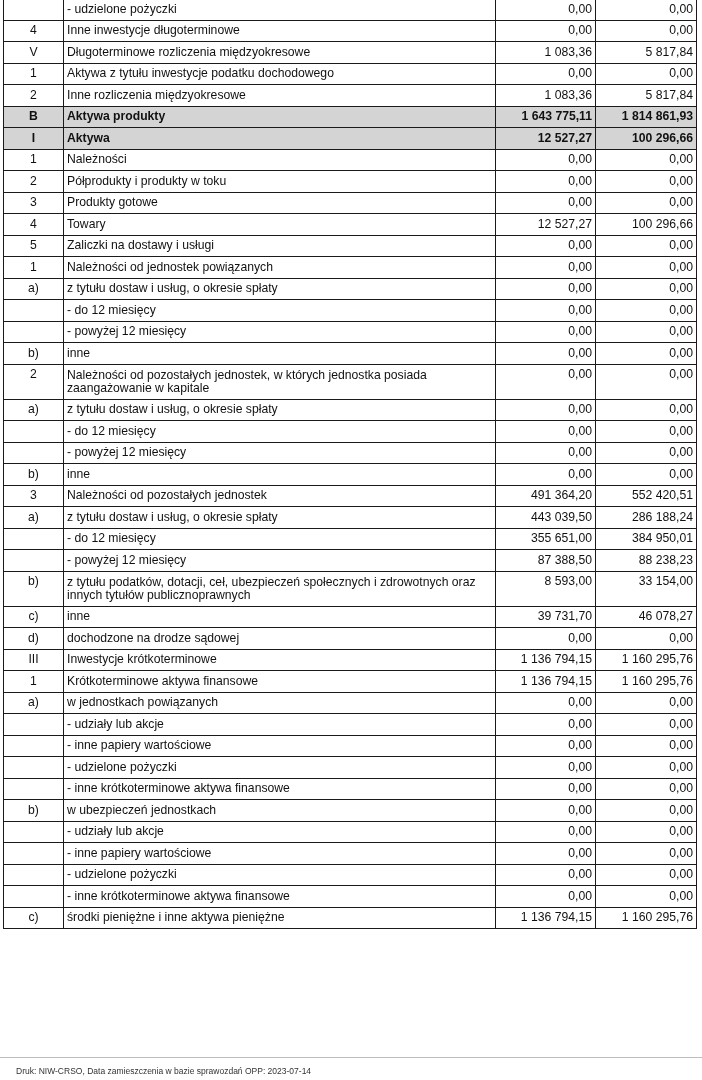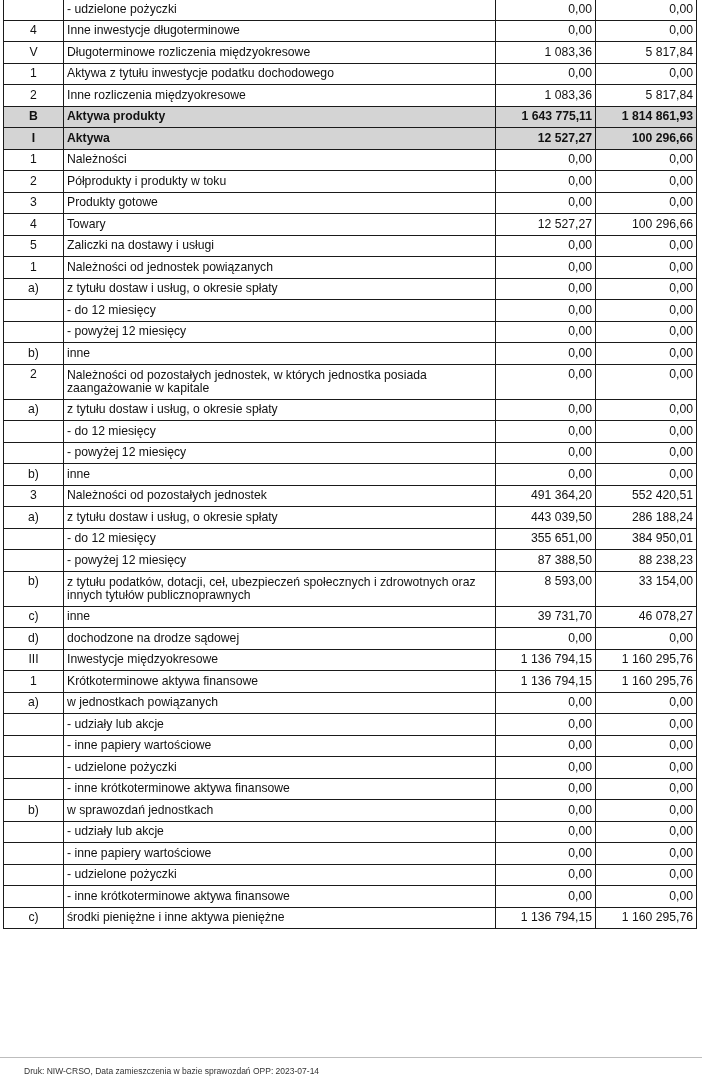--- a/index.html
+++ b/index.html
@@ -8,21 +8,21 @@
   table.fin td { border:1.5px solid #1a1a1a; padding:0 4px; height:20.5px; line-height:13px; vertical-align:middle; white-space:nowrap; overflow:hidden; }
   table.fin td.num { text-align:center; }
   table.fin td.val { text-align:right; padding-right:3px; }
   table.fin td.desc { padding-left:3px; }
   table.fin tr.two td { height:30px; }
   table.fin tr.two td.desc { white-space:normal; line-height:13px; vertical-align:top; padding-top:4px; }
   table.fin tr.two td.val { vertical-align:top; padding-top:3px; }
   table.fin tr.two td.num { vertical-align:top; padding-top:3px; }
   table.fin tr.shaded td { background:#d4d4d4; font-weight:bold; }
   .divider { position:absolute; left:0; top:1057px; width:702px; height:1px; background:#bdbdbd; }
-  .footer { position:absolute; left:24px; top:1066px; font-size:8.5px; color:#333; font-family:"Liberation Sans", sans-serif; }
+  .footer { position:absolute; left:16px; top:1066px; font-size:8.5px; color:#333; font-family:"Liberation Sans", sans-serif; }
 </style>
 </head>
 <body>
 
 <table class="fin">
   <colgroup>
     <col style="width:60px">
     <col style="width:432px">
     <col style="width:100px">
     <col style="width:101px">
@@ -197,21 +197,21 @@
         <td class="val">46 078,27</td>
       </tr>
       <tr>
         <td class="num">d)</td>
         <td class="desc">dochodzone na drodze sądowej</td>
         <td class="val">0,00</td>
         <td class="val">0,00</td>
       </tr>
       <tr>
         <td class="num">III</td>
-        <td class="desc">Inwestycje międzyokresowe</td>
+        <td class="desc">Inwestycje krótkoterminowe</td>
         <td class="val">1 136 794,15</td>
         <td class="val">1 160 295,76</td>
       </tr>
       <tr>
         <td class="num">1</td>
         <td class="desc">Krótkoterminowe aktywa finansowe</td>
         <td class="val">1 136 794,15</td>
         <td class="val">1 160 295,76</td>
       </tr>
       <tr>
@@ -239,21 +239,21 @@
         <td class="val">0,00</td>
       </tr>
       <tr>
         <td class="num"></td>
         <td class="desc">- inne krótkoterminowe aktywa finansowe</td>
         <td class="val">0,00</td>
         <td class="val">0,00</td>
       </tr>
       <tr>
         <td class="num">b)</td>
-        <td class="desc">w sprawozdań jednostkach</td>
+        <td class="desc">w ubezpieczeń jednostkach</td>
         <td class="val">0,00</td>
         <td class="val">0,00</td>
       </tr>
       <tr>
         <td class="num"></td>
         <td class="desc">- udziały lub akcje</td>
         <td class="val">0,00</td>
         <td class="val">0,00</td>
       </tr>
       <tr>

